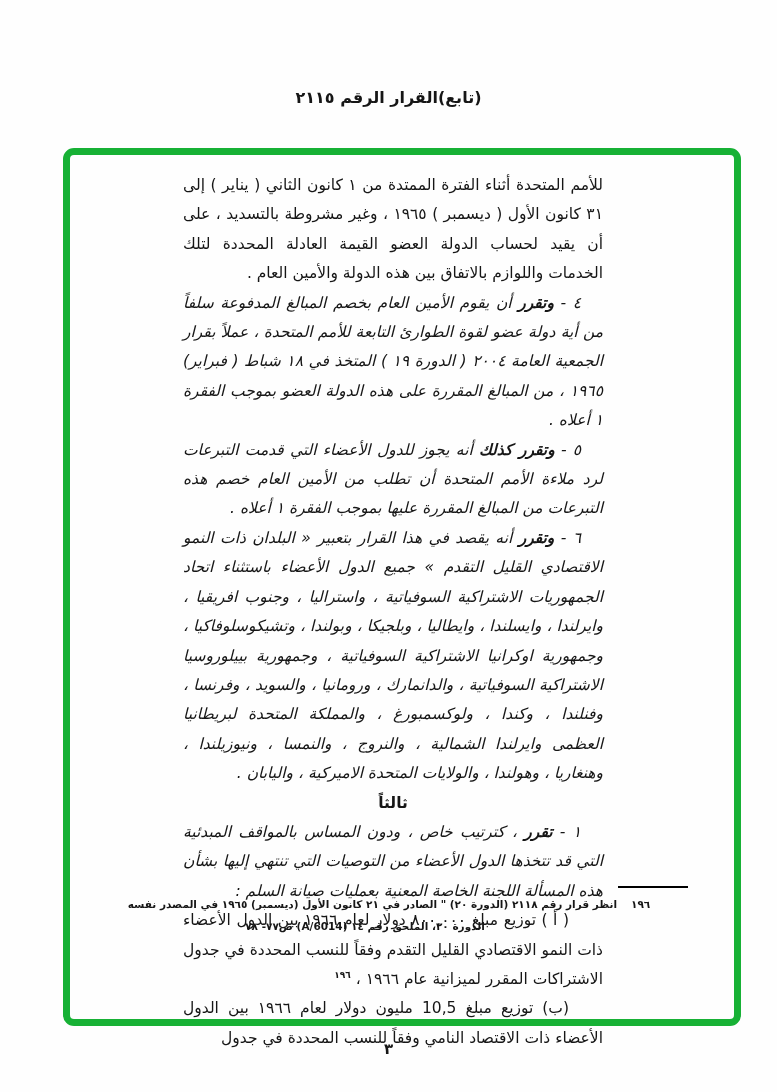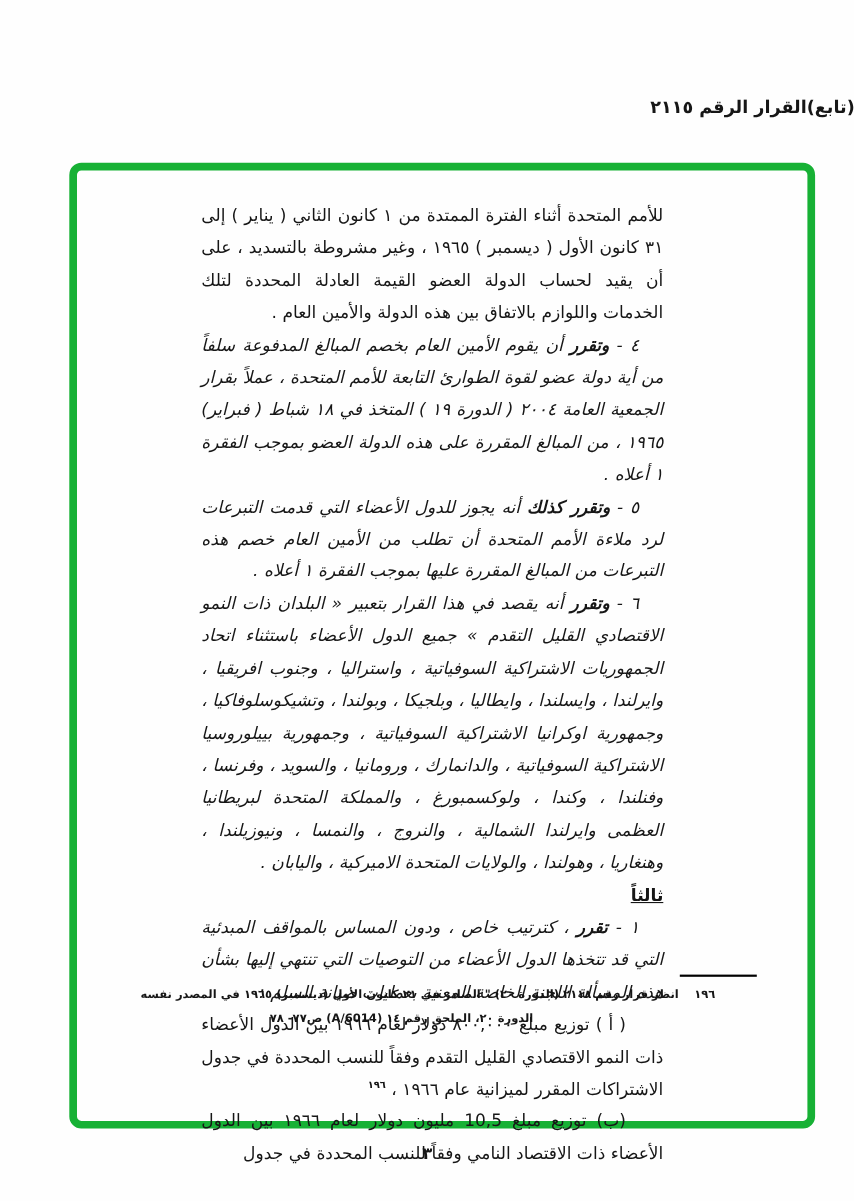--- a/index.html
+++ b/index.html
@@ -8,20 +8,21 @@
     width:777px;height:1092px;
     background:#fefefe;
     font-family:"DejaVu Sans", sans-serif;
     color:#161616;
     overflow:hidden;
     direction:rtl;
   }
   
   .doc-title{
     position:absolute;top:88px;right:0;left:0;
+    text-align:center;
     font-size:16px;font-weight:bold;
     letter-spacing:0.5px;
   }
   .doc-source{
     position:absolute;top:115px;right:40px;left:40px;
     text-align:center;
     font-size:10px;font-weight:bold;
     white-space:nowrap;
   }
   
@@ -35,30 +36,29 @@
     background:transparent;
   }
   
   .body-text{
     position:absolute;
     top:171px;left:183px;width:420px;
     direction:rtl;
     text-align:justify;
     font-size:15.5px;
     line-height:29.4px;
-    margin-top:11px;
   }
   .body-text p{margin:0;padding:0;}
   .p-indent{text-indent:22px;font-style:italic;}
   .p-indent-lg{text-indent:34px;}
   .bold-run{font-weight:bold;}
   .section-heading{
+    text-align:center;
     font-weight:bold;
     margin:0;
-    text-decoration:underline;
   }
   .fn-ref{
     font-size:9px;
     vertical-align:super;
     line-height:0;
     font-weight:bold;
   }
   
   .footnote-rule{
     position:absolute;

